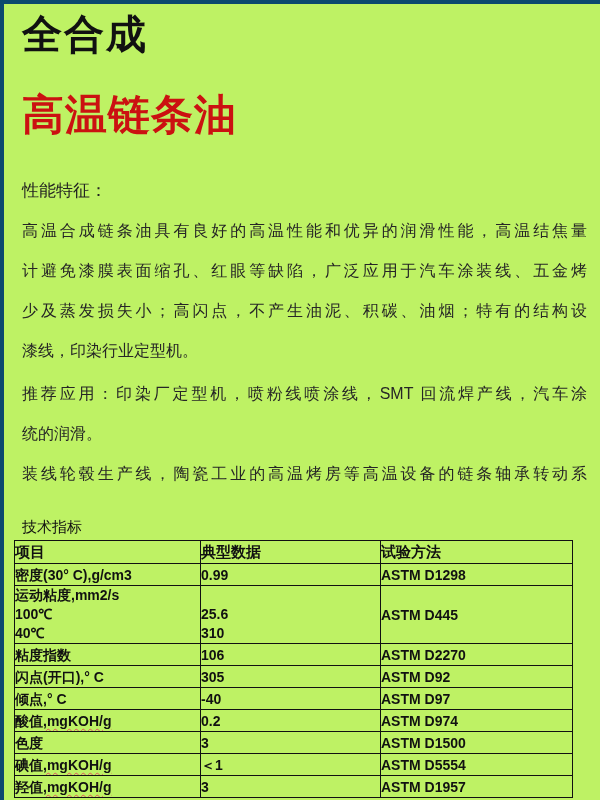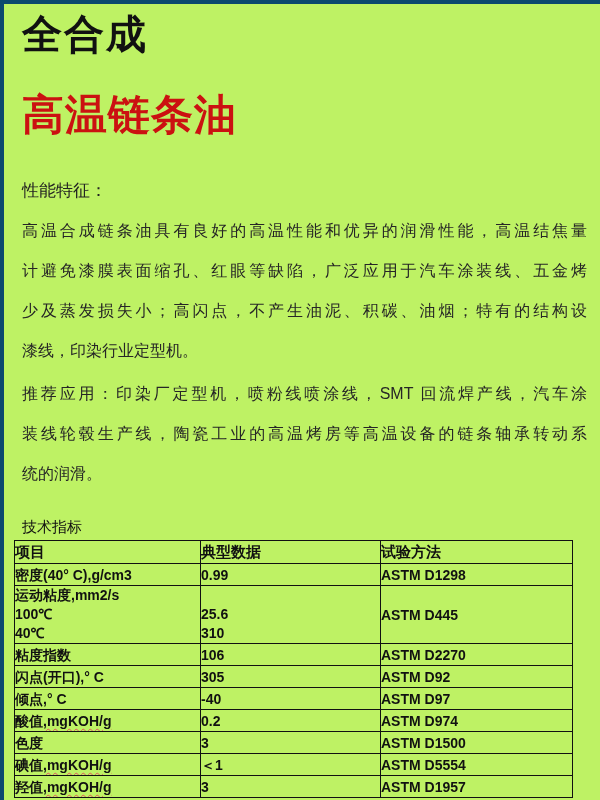--- a/index.html
+++ b/index.html
@@ -89,40 +89,40 @@
 
   <div class="body-block">
     <div class="bline">高温合成链条油具有良好的高温性能和优异的润滑性能，高温结焦量</div>
     <div class="bline">计避免漆膜表面缩孔、红眼等缺陷，广泛应用于汽车涂装线、五金烤</div>
     <div class="bline">少及蒸发损失小；高闪点，不产生油泥、积碳、油烟；特有的结构设</div>
     <div class="bline short">漆线，印染行业定型机。</div>
   </div>
 
   <div class="body-block p2">
     <div class="bline">推荐应用：印染厂定型机，喷粉线喷涂线，SMT 回流焊产线，汽车涂</div>
+    <div class="bline short">统的润滑。</div>
     <div class="bline">装线轮毂生产线，陶瓷工业的高温烤房等高温设备的链条轴承转动系</div>
-    <div class="bline short">统的润滑。</div>
   </div>
 
   <div class="spec-label">技术指标</div>
 
   <table class="spec">
     <colgroup>
         <col class="c1">
         <col class="c2">
         <col class="c3">
       </colgroup>
     <tbody>
         <tr>
       <th>项目</th>
       <th>典型数据</th>
       <th>试验方法</th>
     </tr>
     <tr>
-      <td class="item">密度(40° C),g/cm3</td>
+      <td class="item">密度(30° C),g/cm3</td>
       <td class="val">0.99</td>
       <td class="method">ASTM D1298</td>
     </tr>
     <tr>
       <td class="item">
         <span class="mline">运动粘度,mm2/s</span>
         <span class="mline">100℃</span>
         <span class="mline">40℃</span>
       </td>
       <td class="val">

